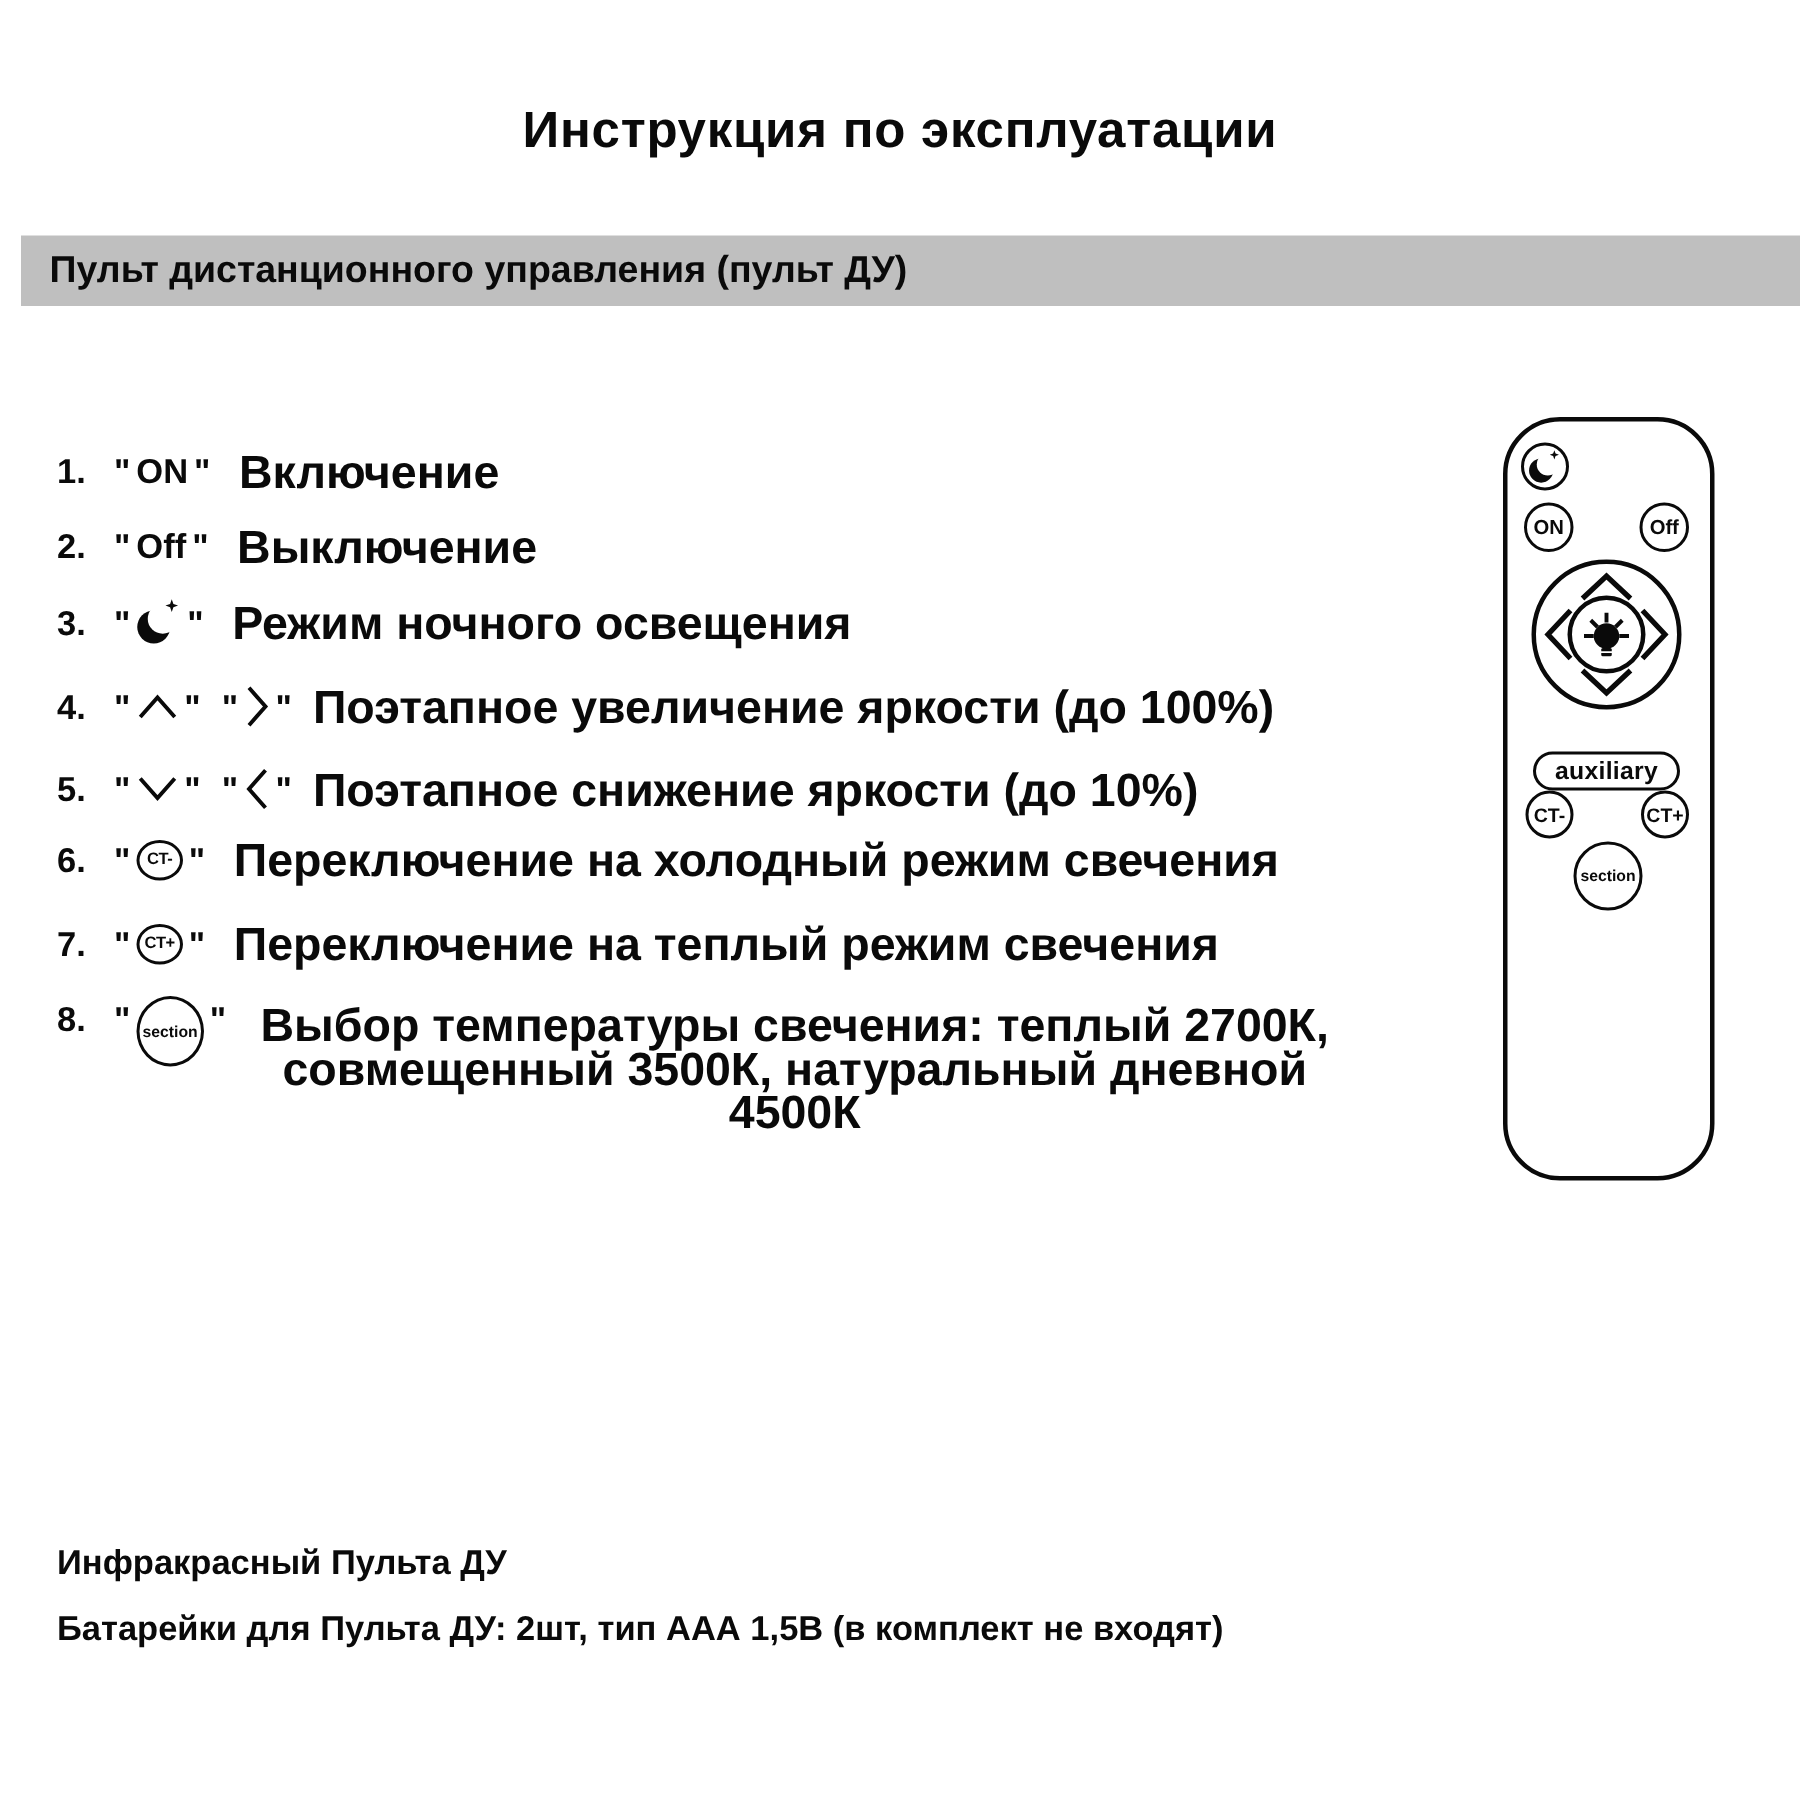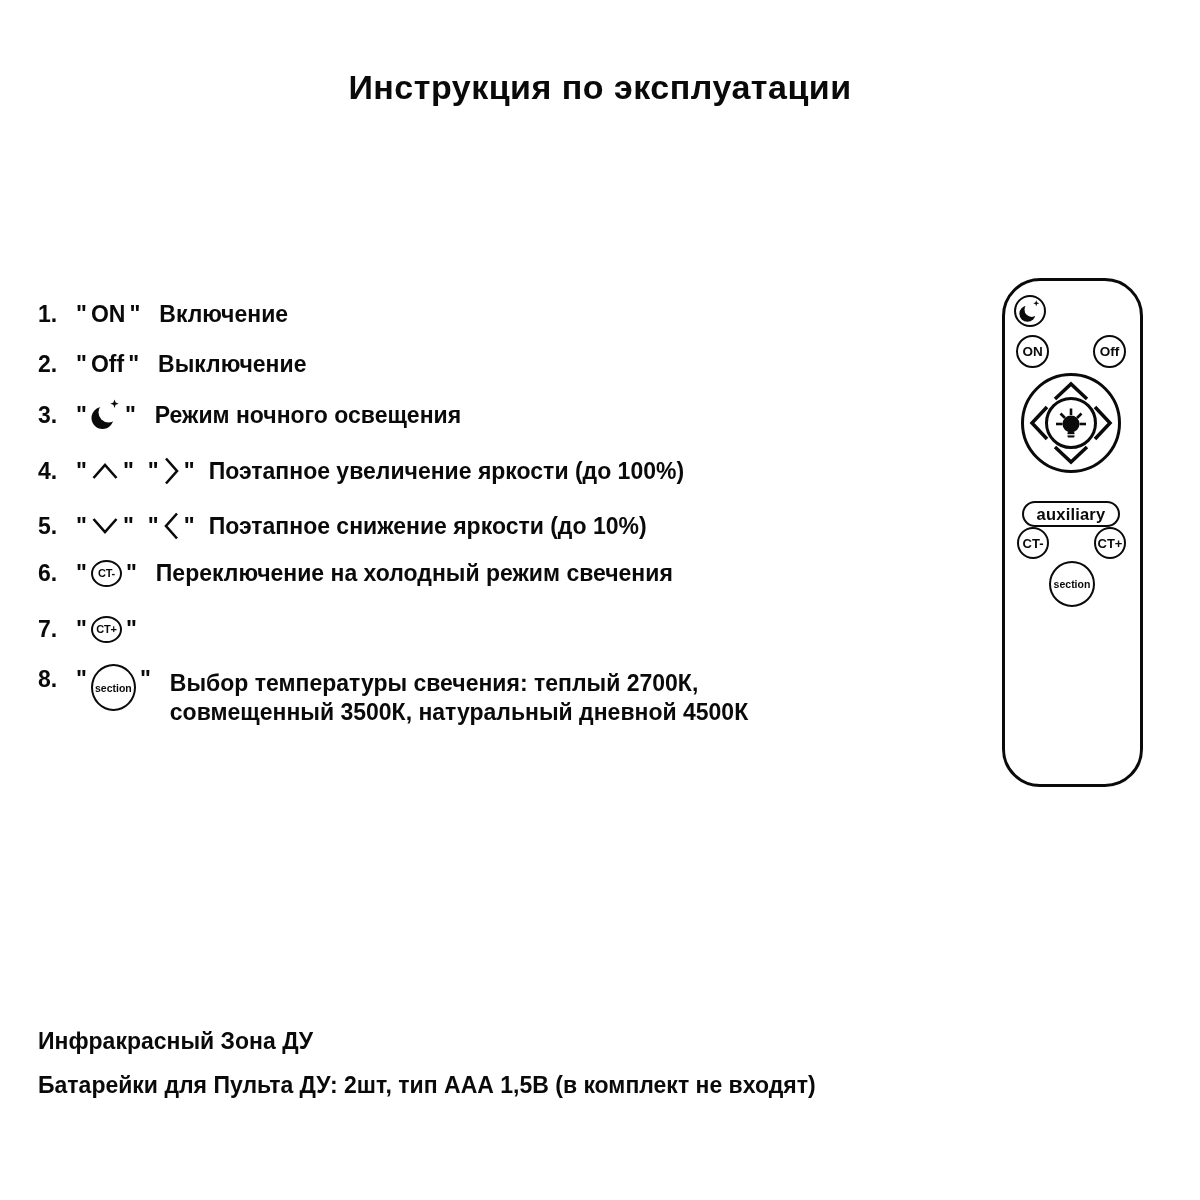--- a/index.html
+++ b/index.html
@@ -44,21 +44,21 @@
   .part-oval{
     display:inline-flex;align-items:center;justify-content:center;
     width:31px;height:27px;border:2.5px solid #0a0a0a;border-radius:50%;
     font-size:11px;letter-spacing:-.3px;box-sizing:border-box;background:#fff;
   }
   .part-circle{
     display:inline-flex;align-items:center;justify-content:center;
     width:45px;height:47px;border:2.5px solid #0a0a0a;border-radius:50%;
     font-size:10.5px;box-sizing:border-box;margin-top:-2px;background:#fff;
   }
-  .item-text{font-size:23px;margin-left:9px;line-height:29px;}
+  .item-text{font-size:31px;margin-left:9px;line-height:29px;text-align:center;}
   .item:nth-child(4) .item-text,.item:nth-child(5) .item-text{margin-left:4px;}
   .item:nth-child(8) .item-text{margin-top:3px;white-space:normal;width:720px;}
 
   
   .remote{
     position:absolute;left:1002px;top:278px;width:141px;height:509px;
     border:3px solid #0a0a0a;border-radius:38px;box-sizing:border-box;background:#fff;
   }
   .rbtn{
     position:absolute;border:2.5px solid #0a0a0a;border-radius:50%;
@@ -80,20 +80,23 @@
   .tech{position:absolute;left:38px;top:1026px;}
   .tech p{margin:0 0 13px 0;font-size:23px;line-height:31px;font-weight:700;}
 </style>
 </head>
 <body>
 
 <div class="page">
 
   <h1 class="title">Инструкция по эксплуатации</h1>
 
+  <div class="section-bar bar-remote">
+    <span>Пульт дистанционного управления (пульт ДУ)</span>
+  </div>
 
   <div class="items">
       <div class="item">
         <span class="num">1.</span>
         <span class="part-group">
           <span class="q">"</span>
           <span class="btn-label">ON</span>
           <span class="q">"</span>
         </span>
         <span class="item-text">Включение</span>
@@ -175,20 +178,21 @@
         </span>
         <span class="item-text">Переключение на холодный режим свечения</span>
       </div>
       <div class="item">
         <span class="num">7.</span>
         <span class="part-group">
           <span class="q">"</span>
           <span class="part-oval">CT+</span>
           <span class="q">"</span>
         </span>
+        <span class="item-text">Переключение на теплый режим свечения</span>
       </div>
       <div class="item">
         <span class="num">8.</span>
         <span class="part-group">
           <span class="q">"</span>
           <span class="part-circle">section</span>
           <span class="q">"</span>
         </span>
         <span class="item-text">Выбор температуры свечения: теплый 2700К,<br>совмещенный 3500К, натуральный дневной 4500К</span>
       </div>
@@ -233,17 +237,17 @@
     </div>
 
     <div class="rbtn r-aux">auxiliary</div>
     <div class="rbtn r-ctm">CT-</div>
     <div class="rbtn r-ctp">CT+</div>
     <div class="rbtn r-sec">section</div>
   </div>
 
 
   <div class="tech">
-      <p>Инфракрасный Зона ДУ</p>
+      <p>Инфракрасный Пульта ДУ</p>
       <p>Батарейки для Пульта ДУ: 2шт, тип ААА 1,5В (в комплект не входят)</p>
     </div>
 
 </div>
 
 </body></html>

